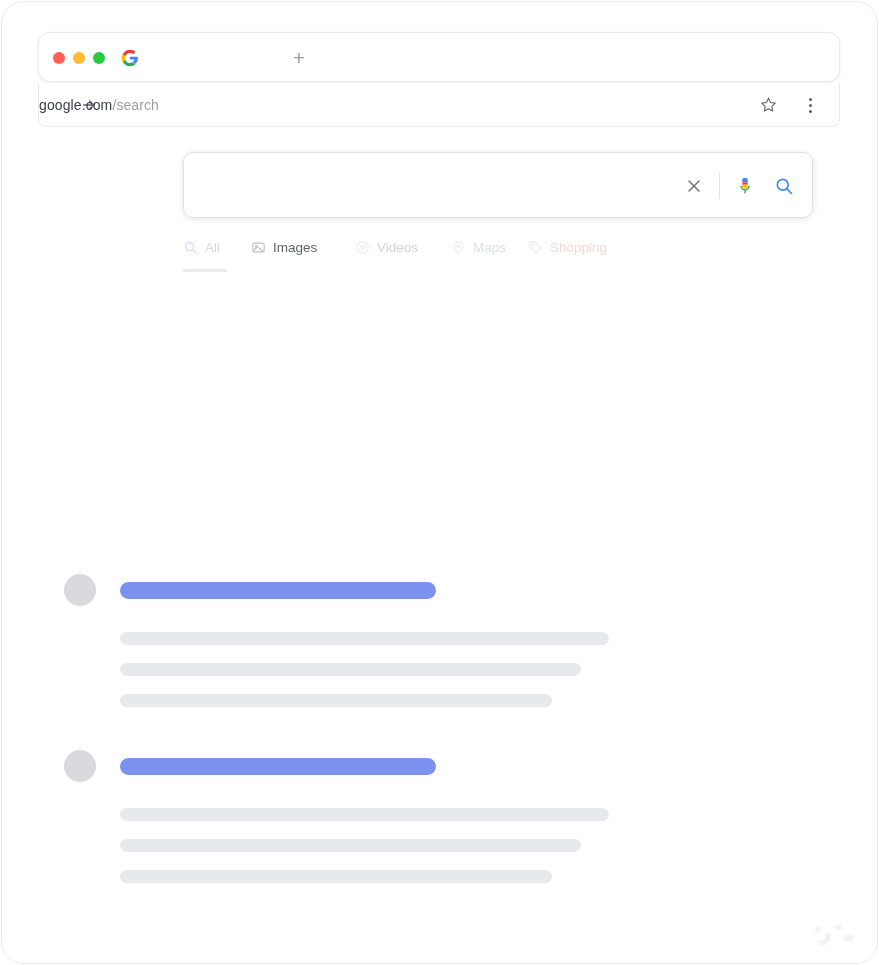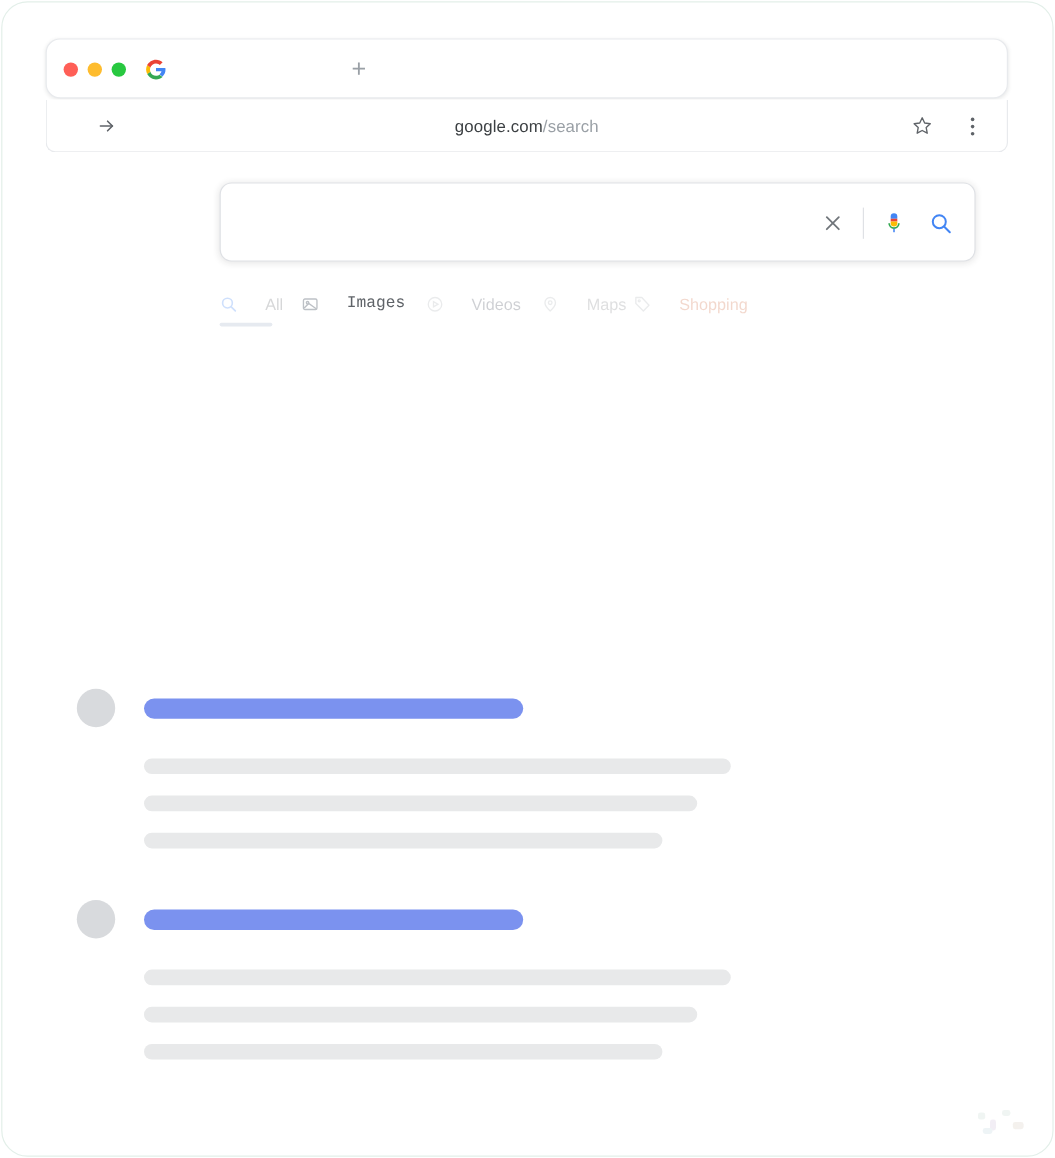--- a/index.html
+++ b/index.html
@@ -99,21 +99,20 @@
     position: absolute;
     left: 42px;
     top: 14px;
     width: 16px; height: 16px;
     color: #5f6368;
   }
   .url {
     position: absolute;
     left: 0; right: 0;
     top: 14px;
-    text-align: center;
     font-size: 14px;
     color: #9aa0a6;
     letter-spacing: 0.1px;
   }
   .url .domain { color: #3c4043; }
   .star-icon {
     position: absolute;
     right: 62px;
     top: 13px;
     width: 17px; height: 17px;
@@ -198,31 +197,31 @@
     position: absolute;
     left: 183px;
     top: 240px;
     width: 640px;
     height: 34px;
   }
   .tab {
     position: absolute;
     top: 0;
     display: flex;
-    align-items: center;
-    gap: 23px;
+    align-items: flex-start;
+    gap: 7px;
     font-size: 13.5px;
     height: 26px;
   }
   .tab .tab-icon {
     width: 15px; height: 15px;
     display: inline-block;
   }
   .tab-all { left: 0; color: #5f6368; opacity: 0.25; }
-  .tab-images { left: 68px; color: #5f6368; font-family: Liberation Mono, monospace; }
+  .tab-images { left: 68px; color: #5f6368; }
   .tab-videos { left: 172px; color: #0f172a; opacity: 0.2; }
   .tab-maps { left: 268px; color: #5f6368; opacity: 0.2; }
   .tab-shopping { left: 345px; color: #c2410c; opacity: 0.2; }
   .tab-underline {
     position: absolute;
     left: 0;
     top: 29px;
     width: 44px;
     height: 3px;
     background: #e6eaf0;

